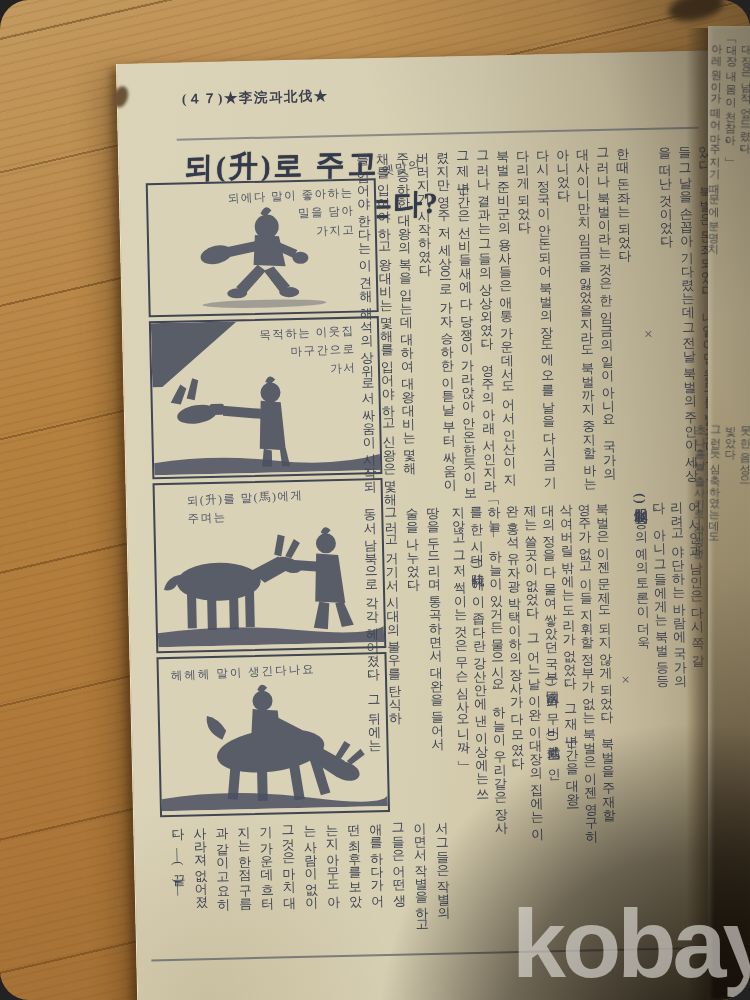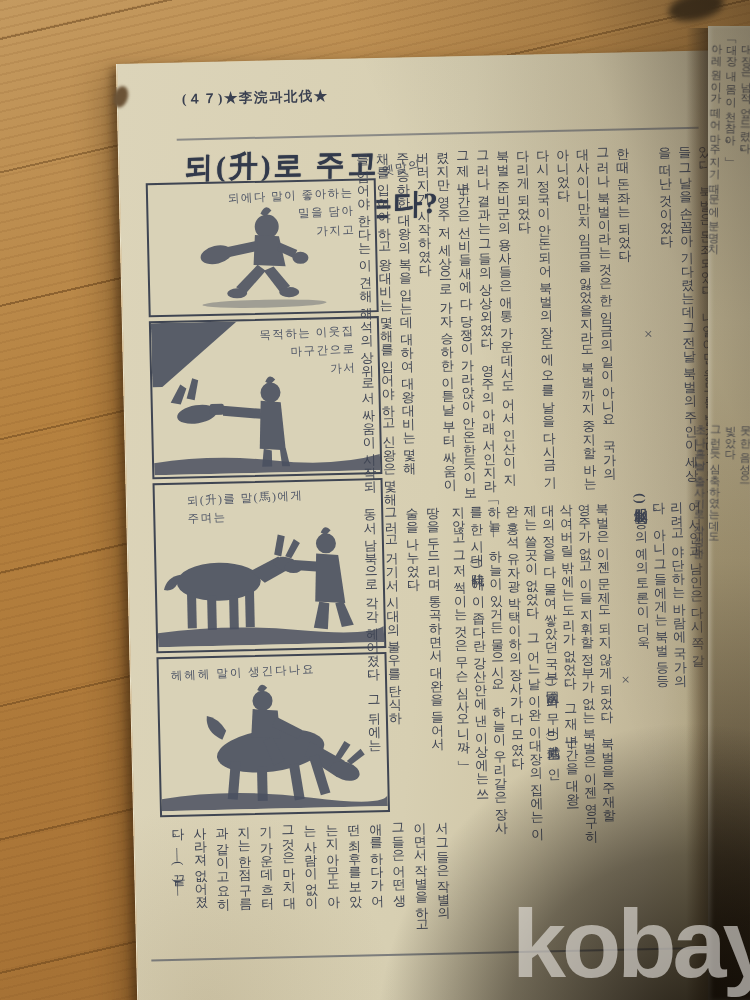--- a/index.html
+++ b/index.html
@@ -1,18 +1,18 @@
 <!DOCTYPE html>
 <html><head>
 <meta charset="utf-8">
 <style>
   html,body{margin:0;padding:0;background:#222;}
   .scene{position:relative;width:750px;height:1000px;overflow:hidden;
     font-family:"Liberation Serif","DejaVu Serif",serif;
-    background:linear-gradient(160deg,#c49a60 0%,#b5813f 35%,#aa7537 70%,#9c6a30 100%);}
+    background:linear-gradient(160deg,#c49a60 0%,#b5813f 35%,#aa7537 70%,#9c6a30 100%);border-radius:29px;}
   
   .wood{position:absolute;inset:0;
     background:
       repeating-linear-gradient(347deg, rgba(80,48,15,0) 0 64px, rgba(80,48,15,.38) 64px 66px, rgba(80,48,15,0) 66px 130px),
       repeating-linear-gradient(347deg, rgba(120,75,30,0) 0 7px, rgba(120,75,30,.12) 7px 9px);
     }
   .knot{position:absolute;left:668px;top:-6px;width:56px;height:26px;border-radius:50%;
     background:#4e3b22;filter:blur(3px);transform:rotate(-12deg);}
   
   .page{position:absolute;left:116px;top:64px;width:680px;height:1000px;

